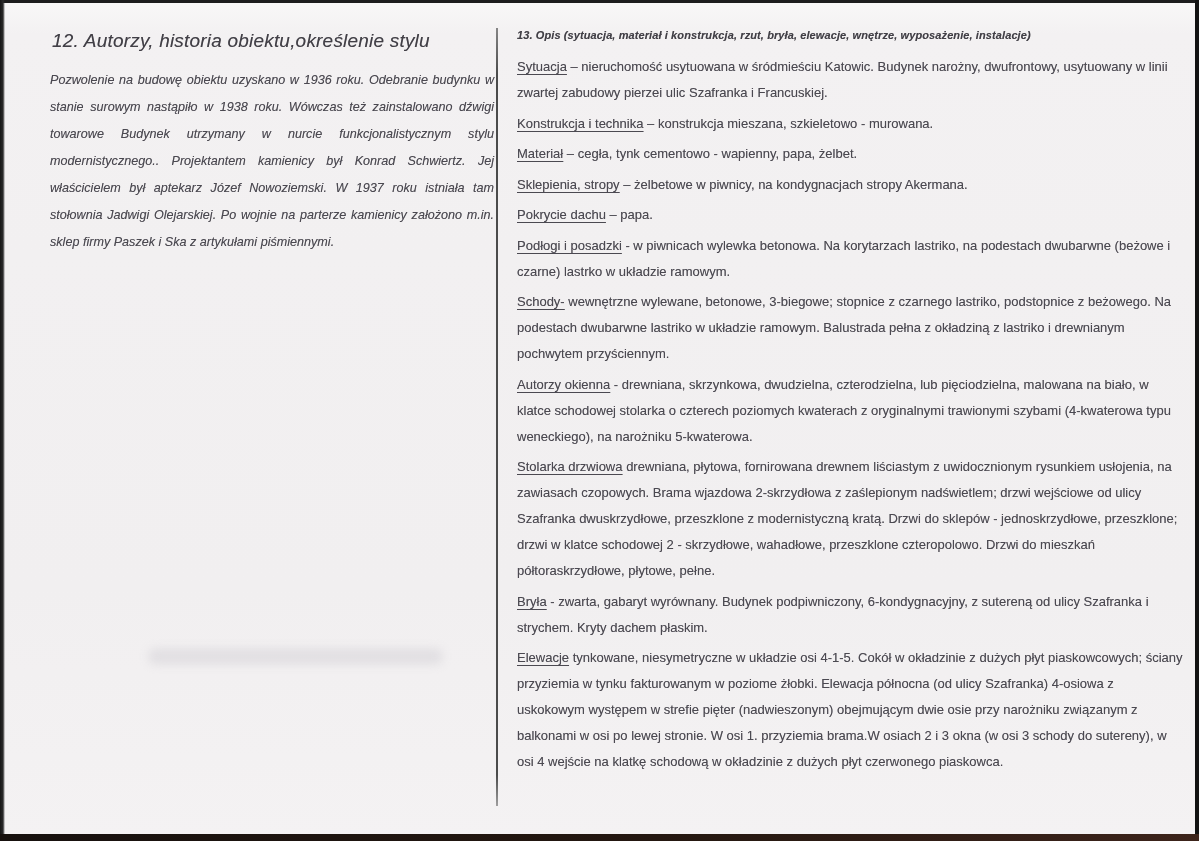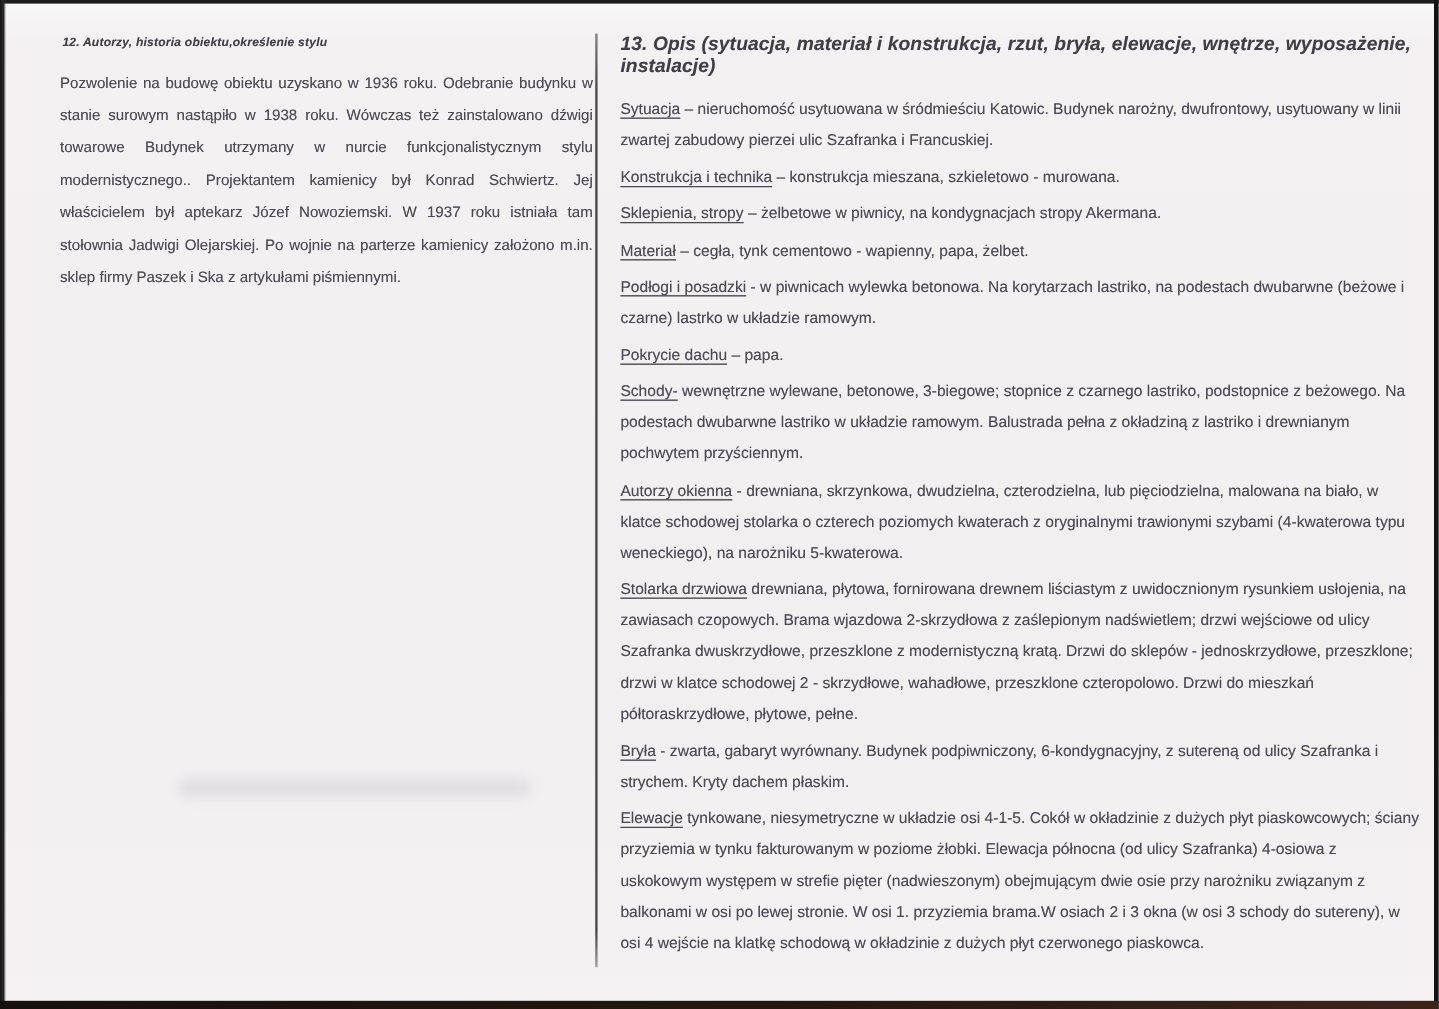--- a/index.html
+++ b/index.html
@@ -38,32 +38,33 @@
     width: 2px; height: 778px;
     background: linear-gradient(180deg, rgba(75,75,75,.65), var(--c-divider) 6%, var(--c-divider) 96%, rgba(75,75,75,.5));
   }
 
   .col { position: absolute; color: var(--c-ink); text-shadow: 0 0 .5px rgba(70,68,76,.45); }
   .col-left  { left: 50px;  top: 30px; width: 444px; }
   .col-right { left: 517px; top: 29px; width: 668px; }
 
   .heading-left {
     margin: 0 0 15px 2px;
-    font-size: 10px; font-weight: bold; font-style: italic;
+    font-size: 19px; font-weight: normal; font-style: italic;
     color: var(--c-ink_dark); letter-spacing: .2px;
   }
   .para-left {
     margin: 0;
     font-size: 12.6px; line-height: 27px;
     text-align: justify;
+    font-style: italic;
   }
 
   .heading-right {
     margin: 0 0 13px 0;
-    font-size: 16px; font-weight: bold; font-style: italic;
+    font-size: 11px; font-weight: bold; font-style: italic;
     color: var(--c-ink_dark); letter-spacing: .1px;
   }
   .entry {
     margin: 0 0 4.5px 0;
     font-size: 13px; line-height: 26px;
   }
   .entry .lead {
     text-decoration: underline;
     text-underline-offset: 2.5px;
   }
@@ -94,28 +95,28 @@
     <p class="para-left">Pozwolenie na budowę obiektu uzyskano w 1936 roku. Odebranie budynku w stanie surowym nastąpiło w 1938 roku. Wówczas też zainstalowano dźwigi towarowe Budynek utrzymany w nurcie funkcjonalistycznym stylu modernistycznego.. Projektantem kamienicy był Konrad Schwiertz. Jej właścicielem był aptekarz Józef Nowoziemski. W 1937 roku istniała tam stołownia Jadwigi Olejarskiej. Po wojnie na parterze kamienicy założono m.in. sklep firmy Paszek i Ska z artykułami piśmiennymi.</p>
   </div>
 
   <div class="col col-right">
     <h2 class="heading-right">13. Opis (sytuacja, materiał i konstrukcja, rzut, bryła, elewacje, wnętrze, wyposażenie, instalacje)</h2>
 
     <p class="entry"><span class="lead">Sytuacja</span><span> – </span><span>nieruchomość usytuowana w śródmieściu Katowic. Budynek narożny, dwufrontowy, usytuowany w linii zwartej zabudowy pierzei ulic Szafranka i Francuskiej.</span></p>
 
     <p class="entry"><span class="lead">Konstrukcja i technika</span><span> – </span><span>konstrukcja mieszana, szkieletowo - murowana.</span></p>
 
+    <p class="entry"><span class="lead">Materiał</span><span> – </span><span>cegła, tynk cementowo - wapienny, papa, żelbet.</span></p>
+
     <p class="entry"><span class="lead">Sklepienia, stropy</span><span> – </span><span>żelbetowe w piwnicy, na kondygnacjach stropy Akermana.</span></p>
 
-    <p class="entry"><span class="lead">Materiał</span><span> – </span><span>cegła, tynk cementowo - wapienny, papa, żelbet.</span></p>
 
+    <p class="entry"><span class="lead">Pokrycie dachu</span><span> – </span><span>papa.</span></p>
 
     <p class="entry"><span class="lead">Podłogi i posadzki</span><span> - </span><span>w piwnicach wylewka betonowa. Na korytarzach lastriko, na podestach dwubarwne (beżowe i czarne) lastrko w układzie ramowym.</span></p>
-
-    <p class="entry"><span class="lead">Pokrycie dachu</span><span> – </span><span>papa.</span></p>
 
     <p class="entry"><span class="lead">Schody-</span><span> </span><span>wewnętrzne wylewane, betonowe, 3-biegowe; stopnice z czarnego lastriko, podstopnice z beżowego. Na podestach dwubarwne lastriko w układzie ramowym. Balustrada pełna z okładziną z lastriko i drewnianym pochwytem przyściennym.</span></p>
 
     <p class="entry"><span class="lead">Autorzy okienna</span><span> - </span><span>drewniana, skrzynkowa, dwudzielna, czterodzielna, lub pięciodzielna, malowana na biało, w klatce schodowej stolarka o czterech poziomych kwaterach z oryginalnymi trawionymi szybami (4-kwaterowa typu weneckiego), na narożniku 5-kwaterowa.</span></p>
 
     <p class="entry"><span class="lead">Stolarka drzwiowa</span><span> </span><span>drewniana, płytowa, fornirowana drewnem liściastym z uwidocznionym rysunkiem usłojenia, na zawiasach czopowych. Brama wjazdowa 2-skrzydłowa z zaślepionym nadświetlem; drzwi wejściowe od ulicy Szafranka dwuskrzydłowe, przeszklone z modernistyczną kratą. Drzwi do sklepów - jednoskrzydłowe, przeszklone; drzwi w klatce schodowej 2 - skrzydłowe, wahadłowe, przeszklone czteropolowo. Drzwi do mieszkań półtoraskrzydłowe, płytowe, pełne.</span></p>
 
 
     <p class="entry"><span class="lead">Bryła</span><span> - </span><span>zwarta, gabaryt wyrównany. Budynek podpiwniczony, 6-kondygnacyjny, z sutereną od ulicy Szafranka i strychem. Kryty dachem płaskim.</span></p>
 

